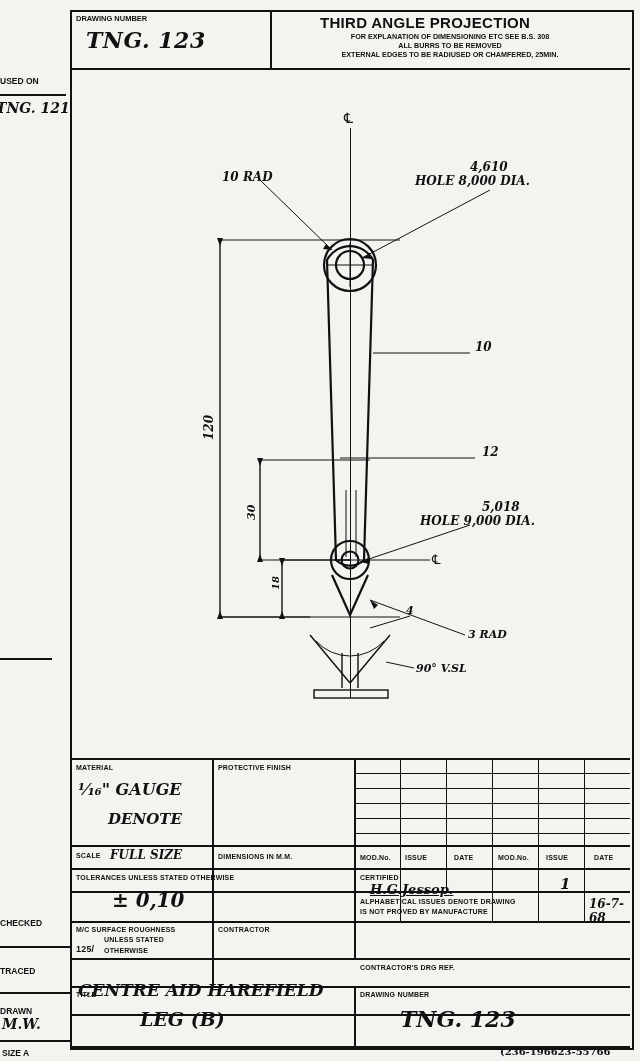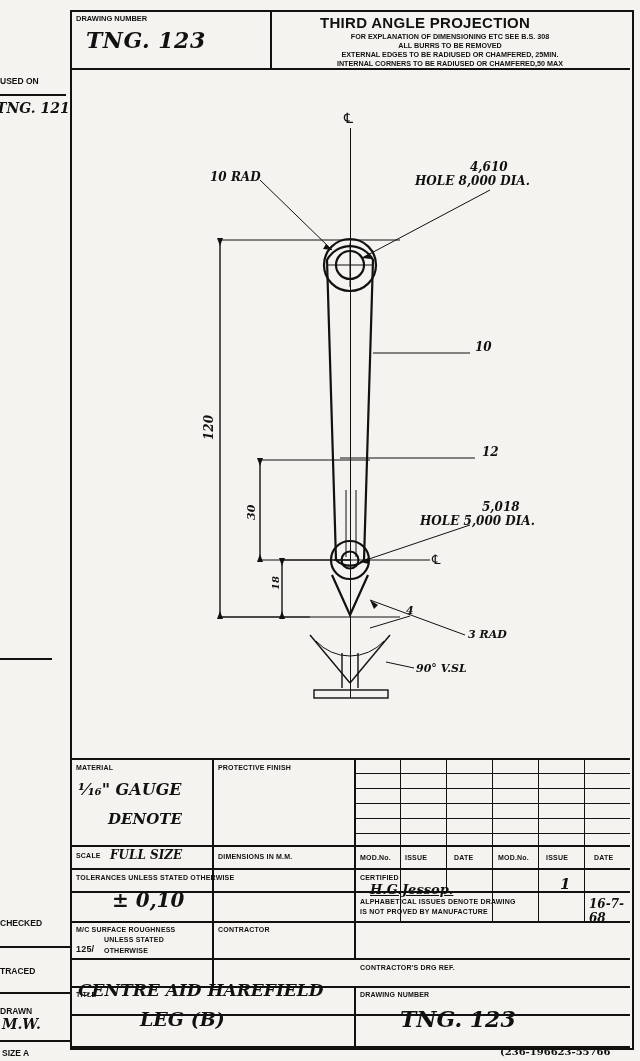--- a/index.html
+++ b/index.html
@@ -70,21 +70,20 @@
 
   <div id="dn-box"></div>
   <div id="dn-lbl">DRAWING NUMBER</div>
   <div id="dn-val" class="hand">TNG. 123</div>
 
   <div id="tap-box"></div>
   <div id="tap-title">THIRD ANGLE PROJECTION</div>
   <div class="tap-line" style="top:32px;">FOR EXPLANATION OF DIMENSIONING  ETC SEE  B.S. 308</div>
   <div class="tap-line" style="top:41px;">ALL BURRS TO BE REMOVED</div>
   <div class="tap-line" style="top:50px;">EXTERNAL EDGES TO BE RADIUSED OR CHAMFERED, 25MIN.</div>
-  <div class="tap-line" style="top:59px;">INTERNAL CORNERS TO BE RADIUSED OR CHAMFERED,50 MAX</div>
 
   <div id="drawing-area" style="position:absolute;left:70px;top:70px;width:560px;height:688px;">
 
     <div class="ln vl" style="left:280px;top:58px;height:570px;background:#111;"></div>
     <div class="dtxt cl" style="left:274px;top:40px;font-size:14px;">℄</div>
 
     <svg width="560" height="688" style="position:absolute;left:0;top:0;">
 
       <path d="M 257,190 L 266,490 A 20 20 0 0 0 294,490 L 303,190 A 26 26 0 0 0 257,190 Z" fill="none" stroke="#111" stroke-width="2.2"></path>
 
@@ -150,33 +149,33 @@
 
       <rect x="244" y="620" width="74" height="8" fill="none" stroke="#111" stroke-width="1.4"></rect>
 
       <line x1="300" y1="558" x2="340" y2="546" stroke="#111" stroke-width="1"></line>
 
       <line x1="316" y1="592" x2="344" y2="598" stroke="#111" stroke-width="1"></line>
 
       <line x1="150" y1="547" x2="240" y2="547" stroke="#111" stroke-width="1"></line>
     </svg>
 
-    <div class="dtxt" style="left:140px;top:100px;">10 RAD</div>
+    <div class="dtxt" style="left:152px;top:100px;">10 RAD</div>
 
     <div class="dtxt" style="left:400px;top:90px;font-size:12px;">4,610</div>
     <div class="dtxt" style="left:345px;top:104px;font-size:12px;">HOLE 8,000 DIA.</div>
 
     <div class="dtxt" style="left:405px;top:270px;">10</div>
 
     <div class="dtxt rot90" style="left:132px;top:370px;">120</div>
 
     <div class="dtxt" style="left:412px;top:375px;">12</div>
 
     <div class="dtxt" style="left:412px;top:430px;font-size:12px;">5,018</div>
-    <div class="dtxt" style="left:350px;top:444px;font-size:12px;">HOLE 5,000 DIA.</div>
+    <div class="dtxt" style="left:350px;top:444px;font-size:12px;">HOLE 9,000 DIA.</div>
 
     <div class="dtxt rot90" style="left:175px;top:450px;font-size:11px;">30</div>
     <div class="dtxt rot90" style="left:200px;top:520px;font-size:10px;">18</div>
 
     <div class="dtxt cl" style="left:362px;top:482px;font-size:13px;">℄</div>
 
     <div class="dtxt" style="left:336px;top:534px;font-size:11px;">4</div>
     <div class="dtxt" style="left:398px;top:558px;font-size:11px;">3 RAD</div>
     <div class="dtxt" style="left:346px;top:592px;font-size:11px;">90° V.SL</div>
   </div>

